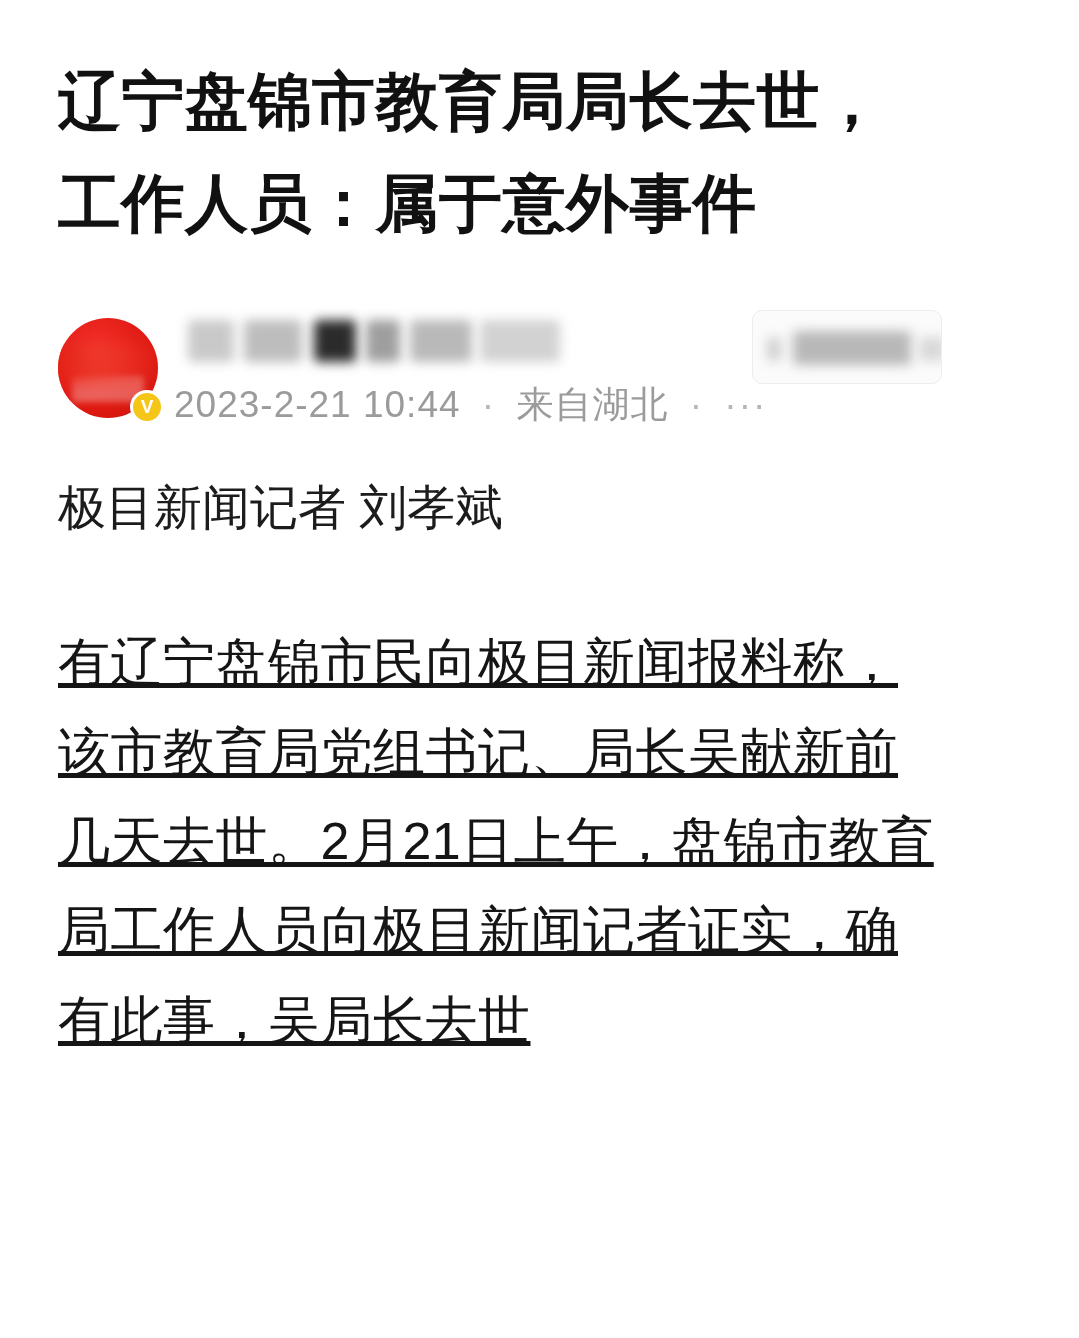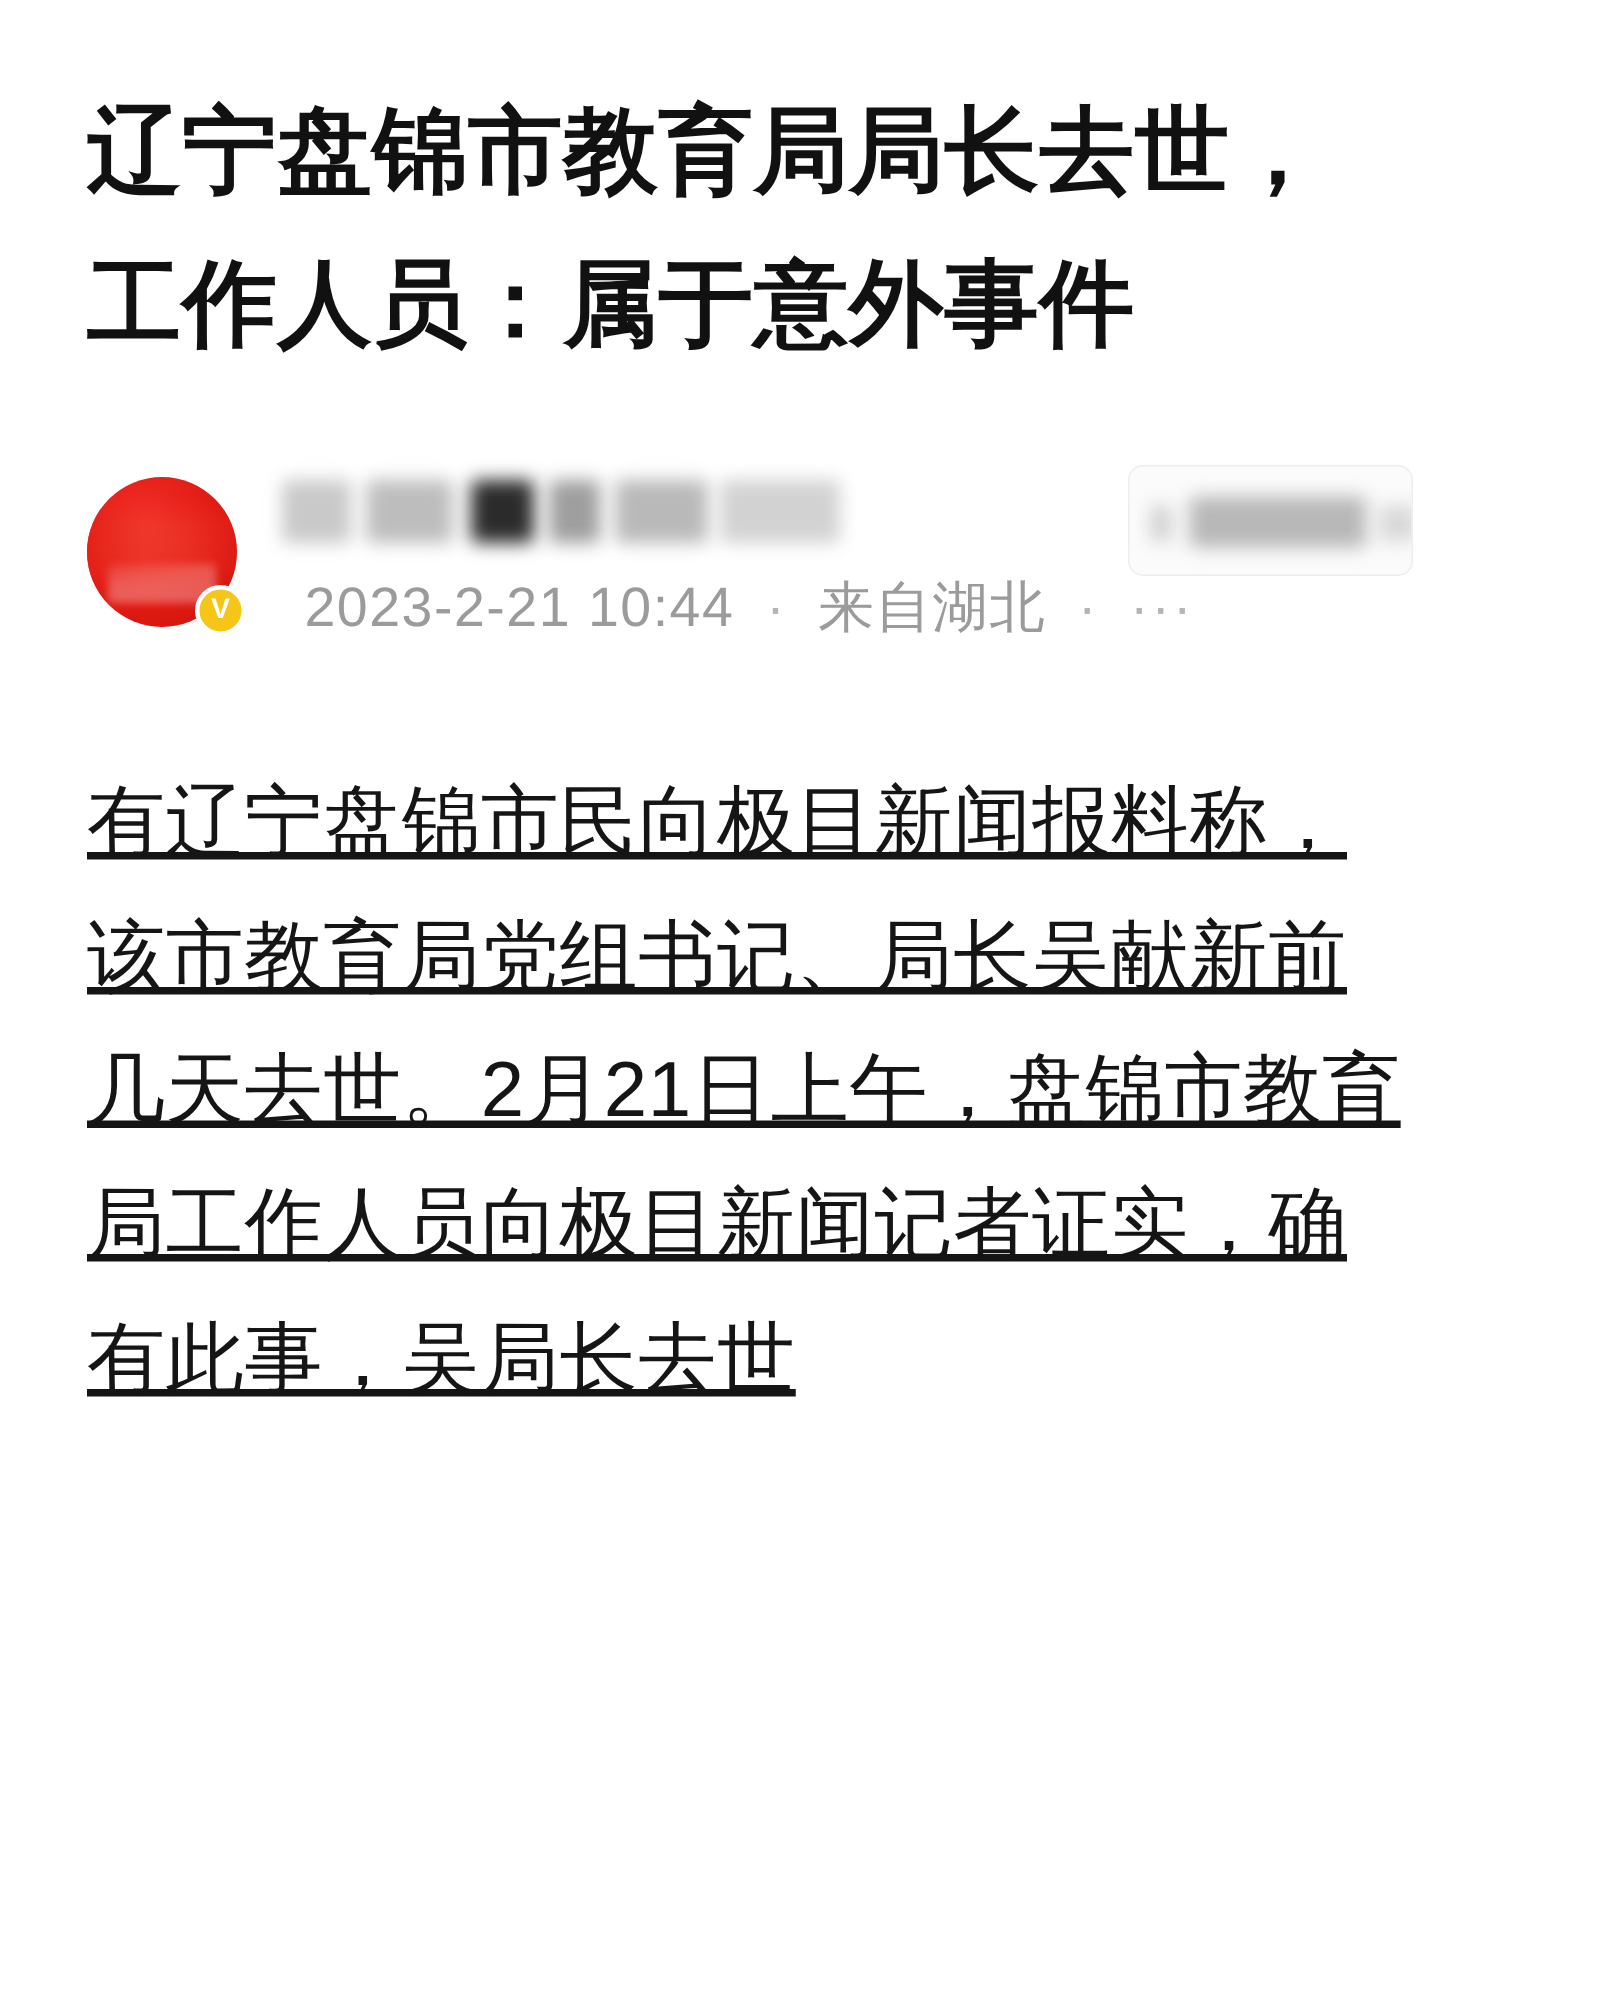--- a/index.html
+++ b/index.html
@@ -110,21 +110,21 @@
   }
   .nb1 { left: 0;   width: 46px;  background: #c9c9c9; }
   .nb2 { left: 56px; width: 58px; background: #bdbdbd; }
   .nb3 { left: 126px; width: 42px; background: #2b2b2b; }
   .nb4 { left: 178px; width: 34px; background: #9e9e9e; }
   .nb5 { left: 222px; width: 62px; background: #b9b9b9; }
   .nb6 { left: 292px; width: 80px; background: #d2d2d2; }
 
   .meta-line {
     position: absolute;
-    left: 145px;
+    left: 116px;
     top: 70px;
     font-size: 37px;
     color: #9b9b9b;
     letter-spacing: 1px;
     white-space: nowrap;
   }
   .meta-sep { padding: 0 10px; color: #b5b5b5; }
   .meta-dots { letter-spacing: 2px; color: #b5b5b5; }
 
   
@@ -202,16 +202,17 @@
     </div>
 
     <div class="follow-chip">
       <span class="fb fb-a"></span>
       <span class="fb fb-b"></span>
       <span class="fb fb-c"></span>
     </div>
 
   </div>
 
+  <div class="byline">极目新闻记者 刘孝斌</div>
 
   <div class="body-text">有辽宁盘锦市民向极目新闻报料称，该市教育局党组书记、局长吴献新前几天去世。2月21日上午，盘锦市教育局工作人员向极目新闻记者证实，确有此事，吴局长去世</div>
 
 </div>
 
 </body></html>

